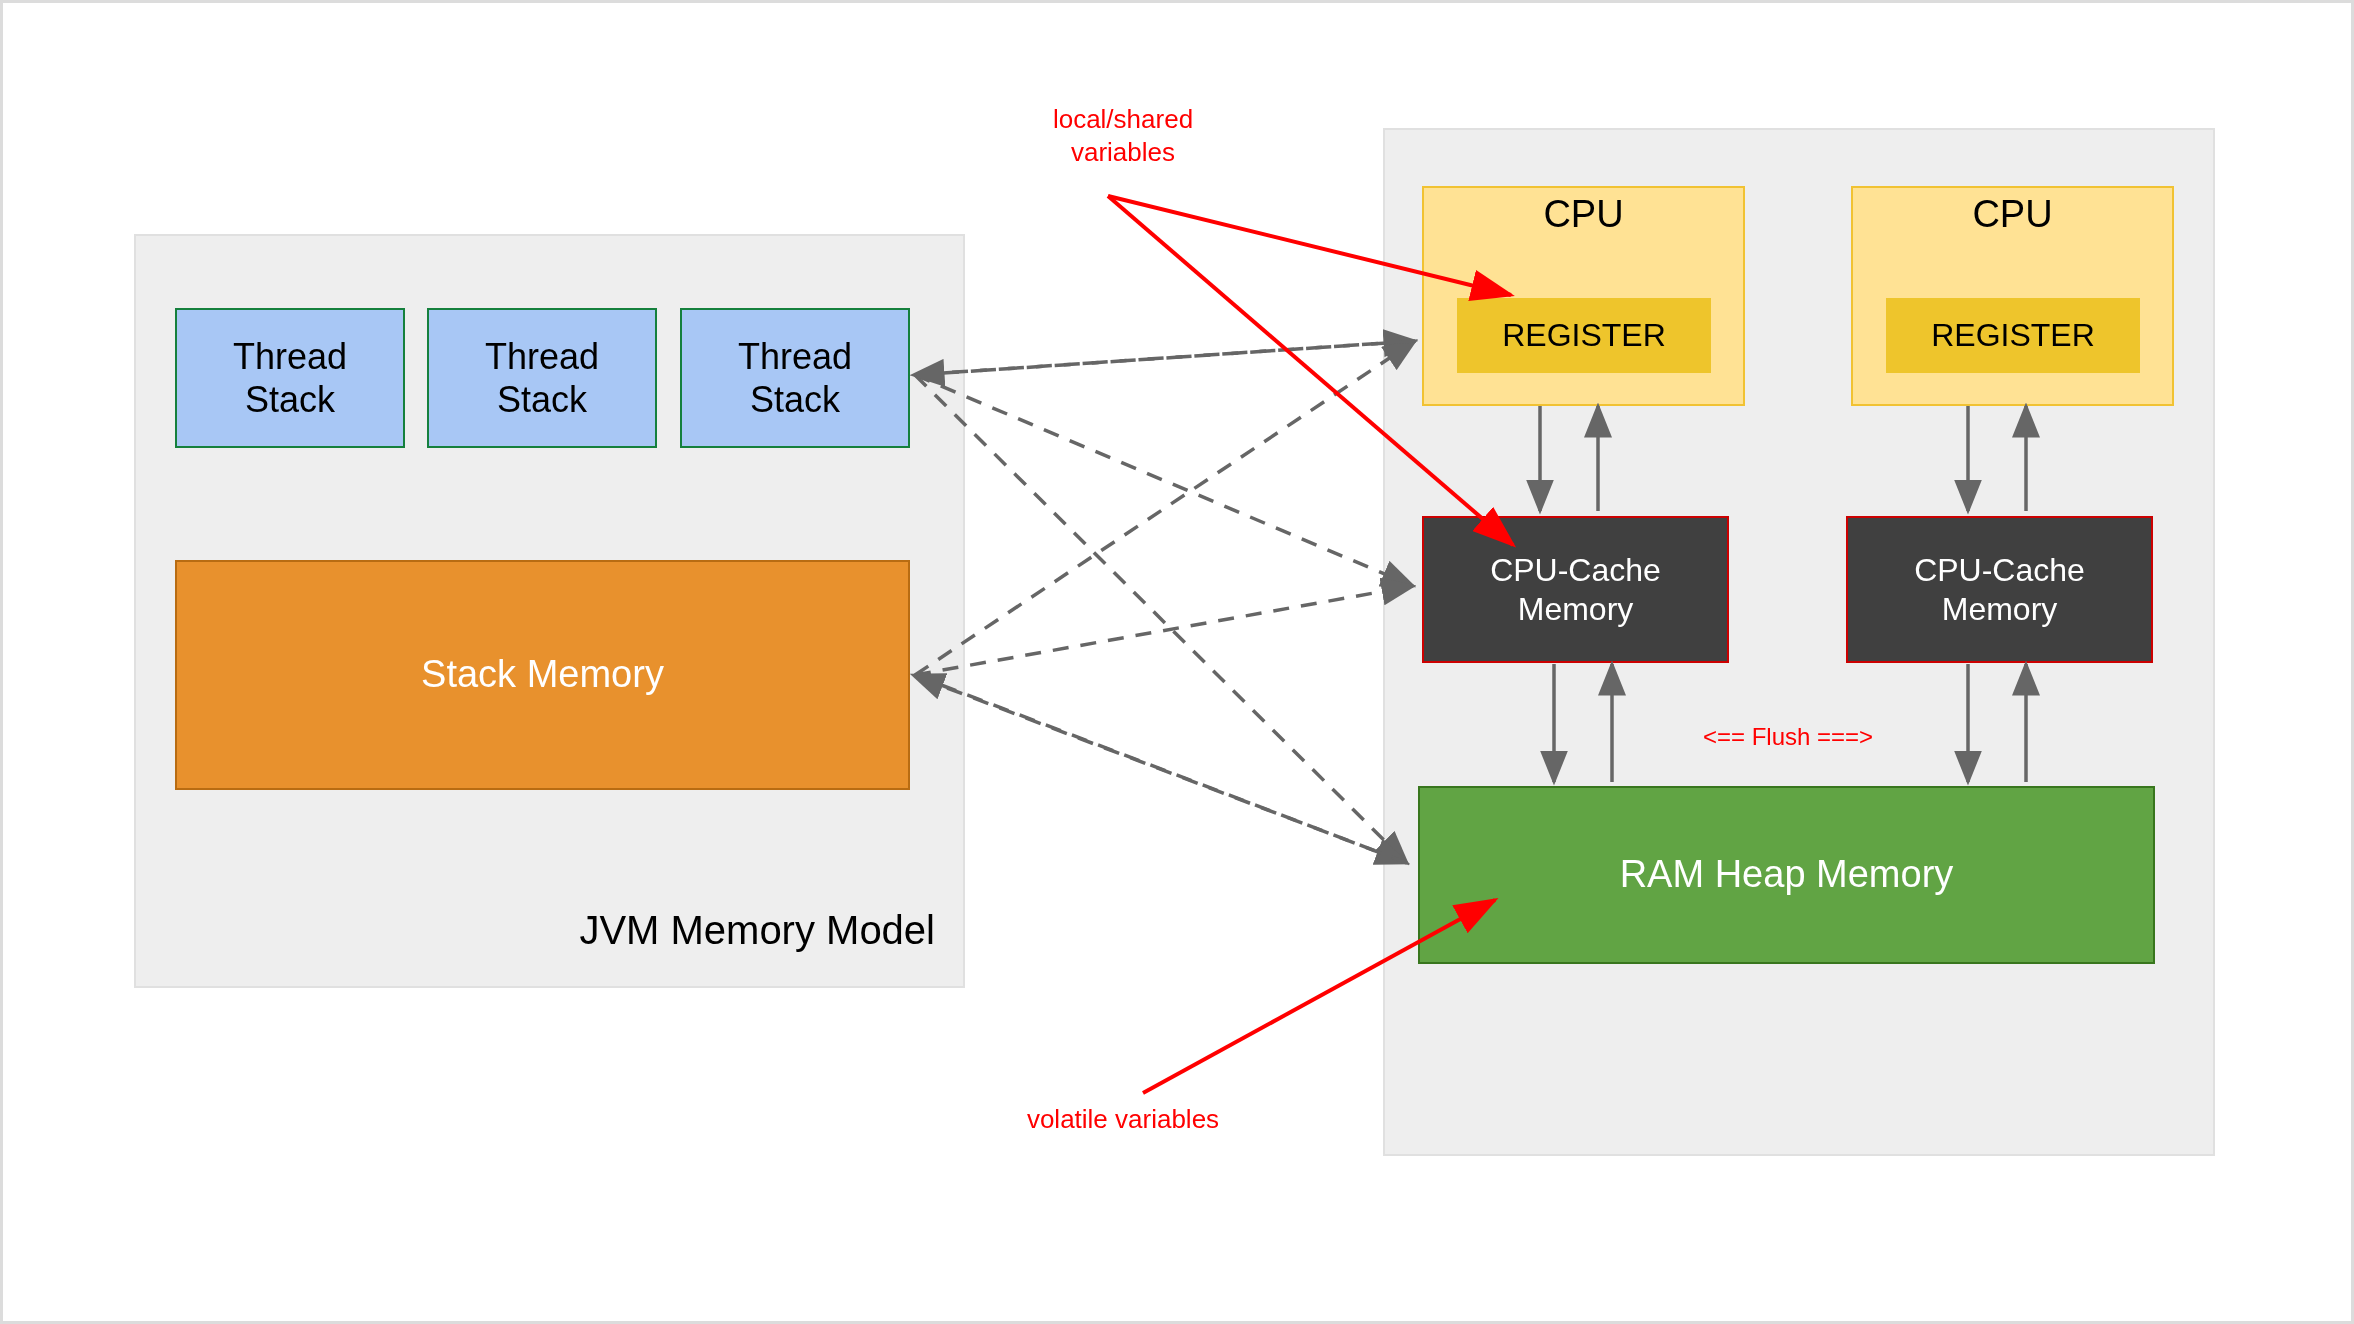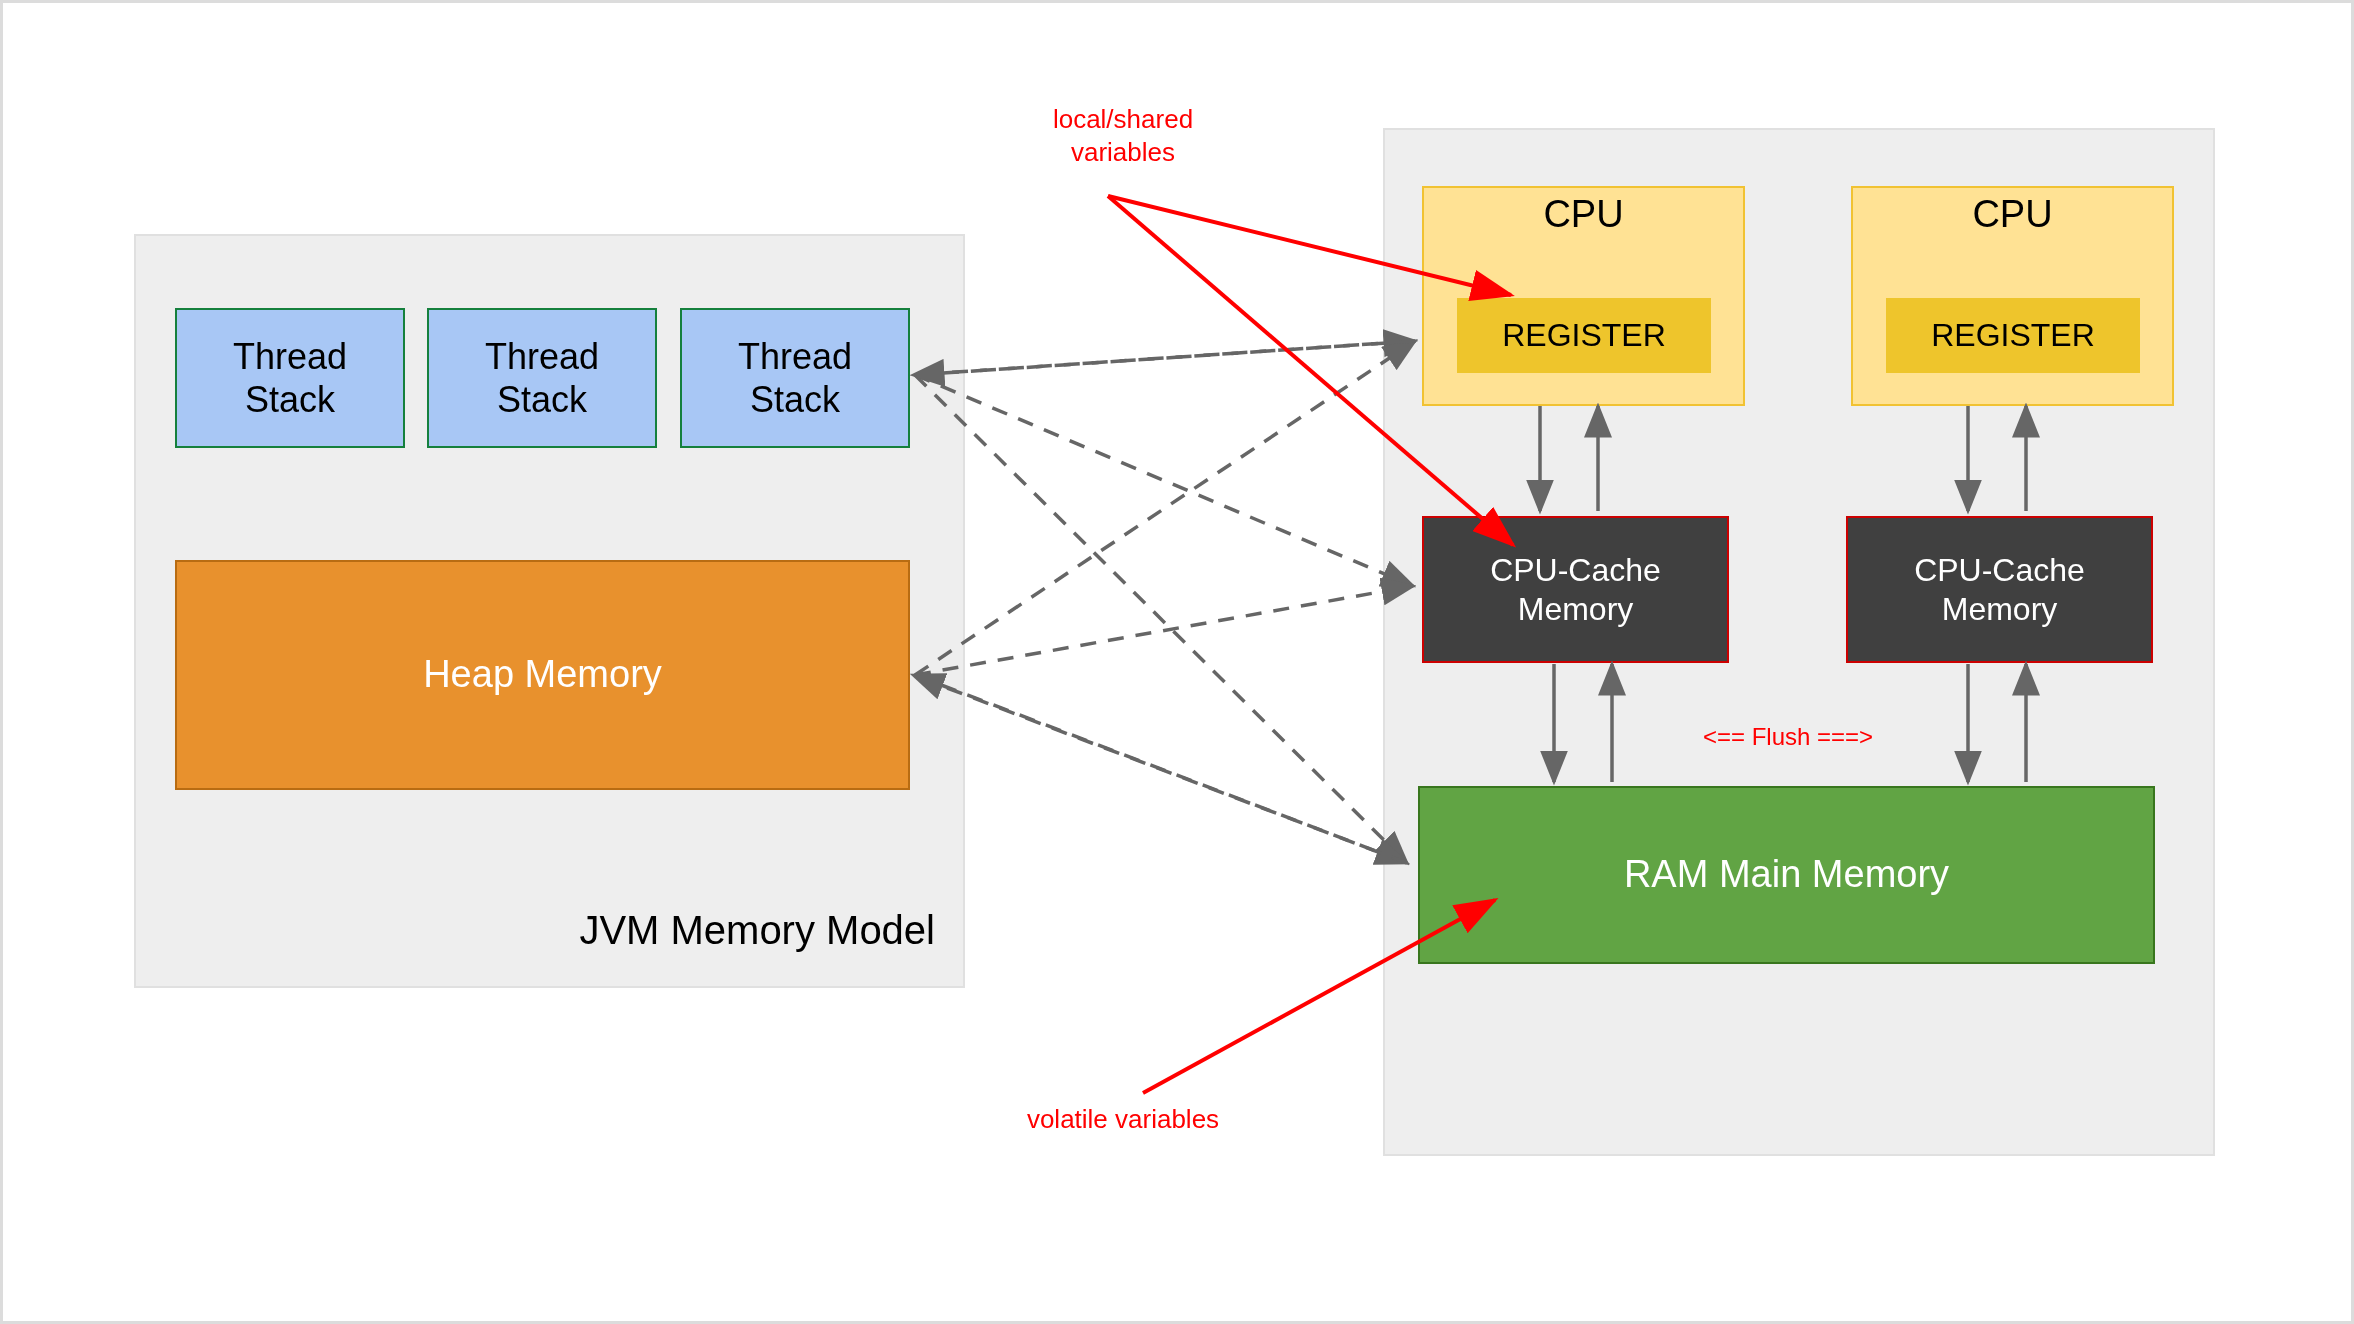--- a/index.html
+++ b/index.html
@@ -115,21 +115,21 @@
   <div class="node thread-stack" style="left:424px; top:305px; width:230px; height:140px;">
     <span style="white-space:pre-line;">Thread
 Stack</span>
   </div>
   <div class="node thread-stack" style="left:677px; top:305px; width:230px; height:140px;">
     <span style="white-space:pre-line;">Thread
 Stack</span>
   </div>
 
   <div class="node heap" style="left:172px; top:557px; width:735px; height:230px;">
-    <span>Heap Memory</span>
+    <span>Stack Memory</span>
   </div>
 
   <div class="group-label" style="left:462px; top:905px; width:470px;">JVM Memory Model</div>
 
   <div class="group-box" style="left:1380px; top:125px; width:832px; height:1028px;"></div>
 
   <div class="node cpu-box" style="left:1419px; top:183px; width:323px; height:220px;">
     <span>CPU</span>
   </div>
   <div class="node register" style="left:1454px; top:295px; width:254px; height:75px;">
@@ -148,21 +148,21 @@
 Memory</span>
   </div>
   <div class="node cpu-cache" style="left:1843px; top:513px; width:307px; height:147px;">
     <span style="white-space:pre-line;">CPU-Cache
 Memory</span>
   </div>
 
   <div class="flush-label" style="left:1665px; top:720px; width:240px;">&lt;== Flush ===&gt;</div>
 
   <div class="node ram" style="left:1415px; top:783px; width:737px; height:178px;">
-    <span>RAM Main Memory</span>
+    <span>RAM Heap Memory</span>
   </div>
 
 
   <div class="annot" style="left:1000px; top:100px; width:240px;">local/shared
 variables</div>
 
   <div class="annot" style="left:990px; top:1100px; width:260px;">volatile variables</div>
 
   <svg id="svg-layer" viewBox="0 0 2354 1324">
     <defs>

